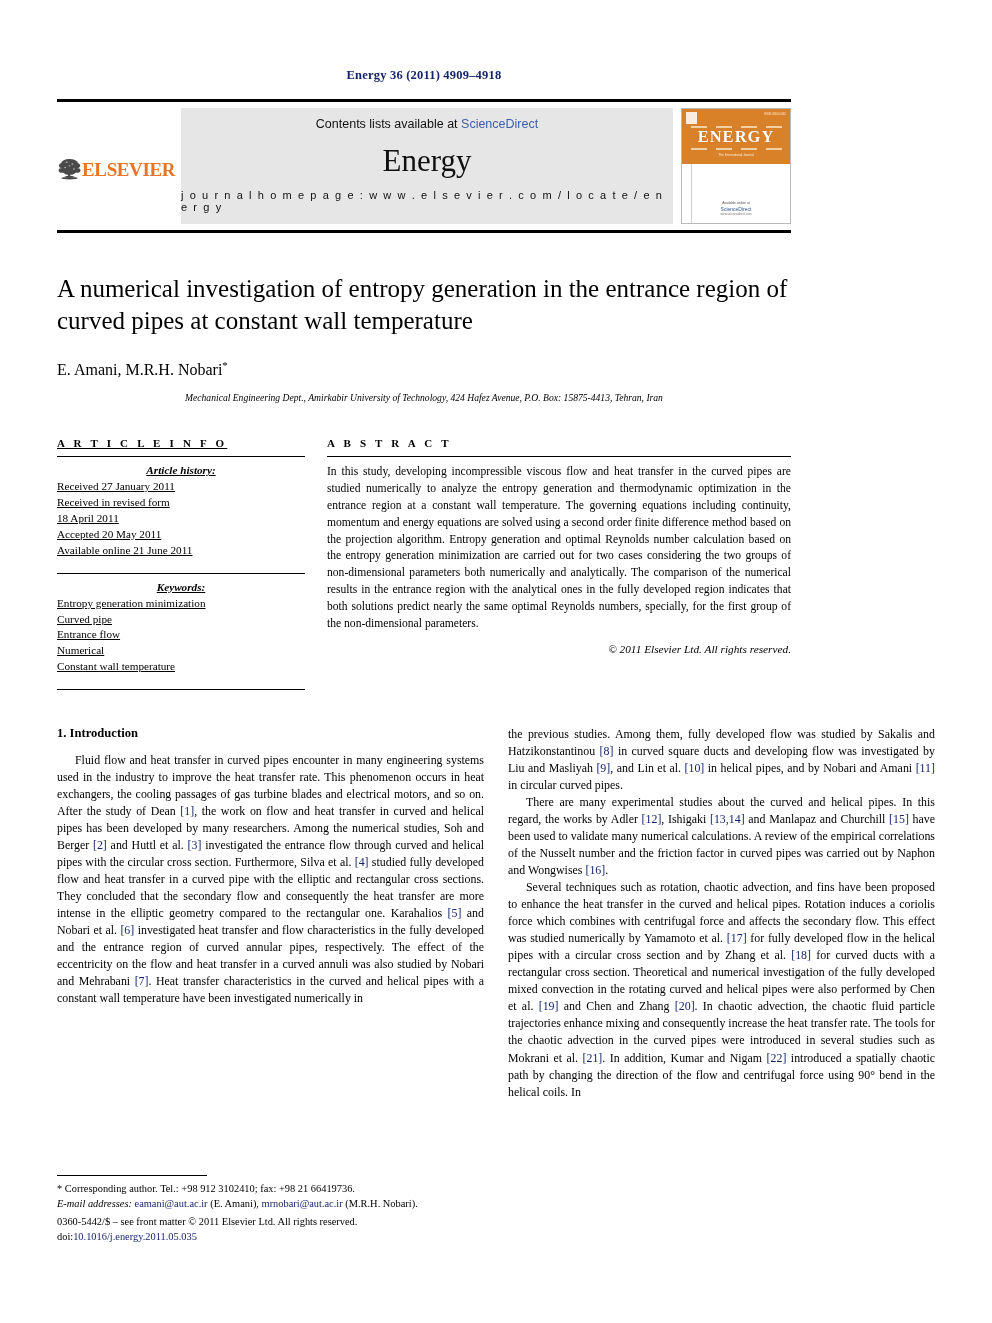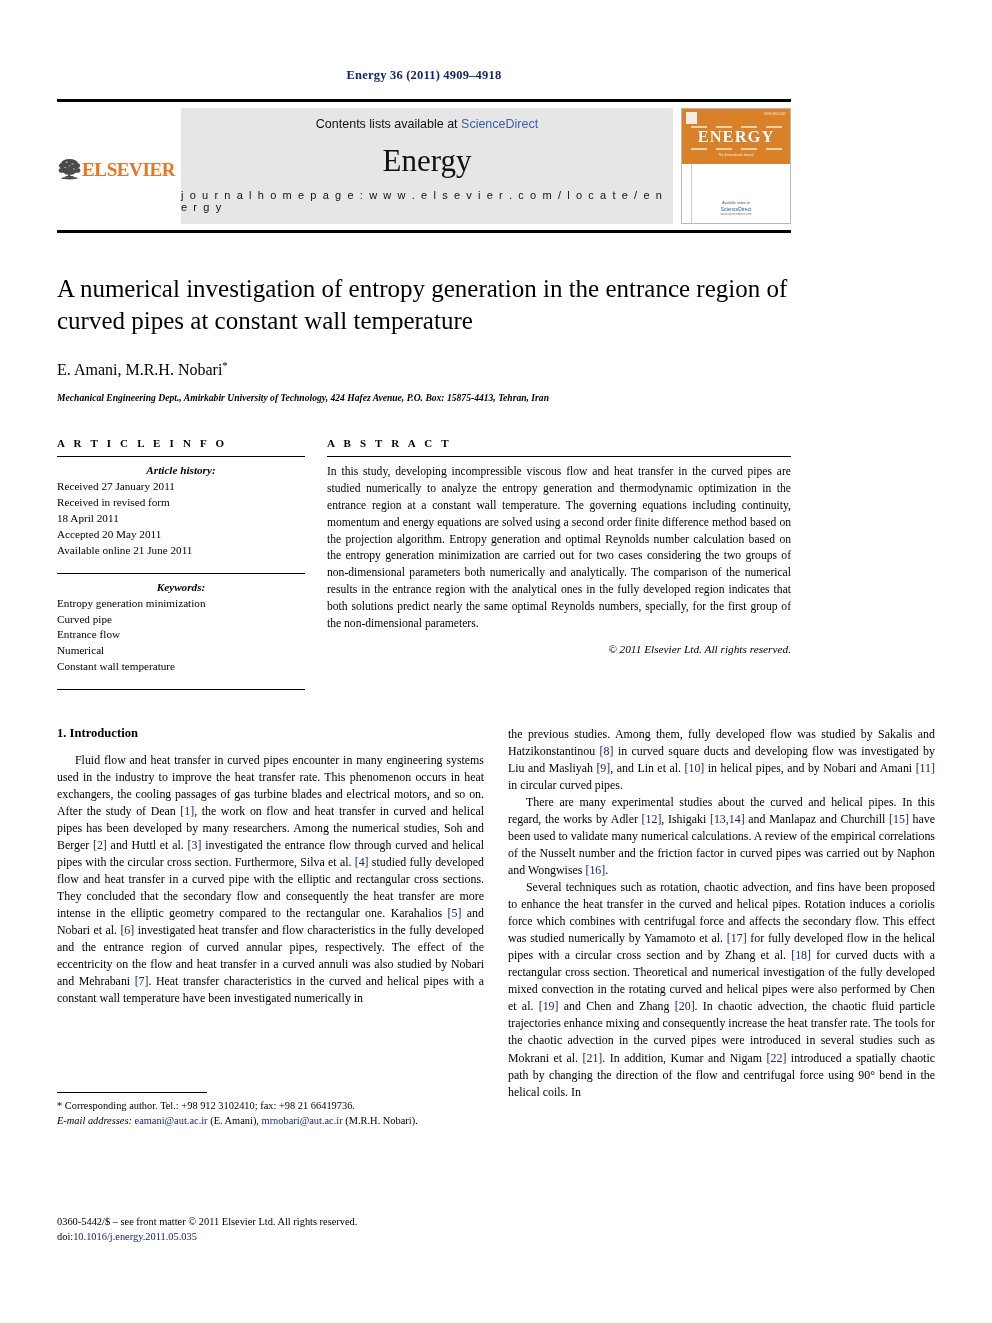--- a/index.html
+++ b/index.html
@@ -200,32 +200,33 @@
   }
   .authors {
     font-size: 16px;
     margin-top: 22px;
     color: #000;
   }
   .authors sup { font-size: 11px; }
   .affiliation {
     font-size: 9.6px;
     font-style: italic;
-    font-weight: bold;
+    font-weight: normal;
     margin-top: 13px;
     color: #000;
+    text-align: center;
   }
 
   
   .info-abstract {
     margin-top: 34px;
     display: flex;
     gap: 22px;
   }
-  .col-info { width: 248px; flex: 0 0 248px; }
+  .col-info { width: 248px; flex: 0 0 248px; text-decoration: underline; }
   .col-abstract { flex: 1 1 auto; }
 
   .sec-head {
     font-family: "Liberation Serif", serif;
     font-weight: bold;
     font-size: 11px;
     letter-spacing: 3.2px;
     color: #000;
   }
   .rule { border-top: 1.6px solid #000; margin-top: 7px; }
@@ -269,21 +270,21 @@
     text-indent: 18px;
     margin: 0;
   }
   .para + .para { margin-top: 0; }
   .ref { color: #16256b; }
 
   
   .footnote-area {
     position: absolute;
     left: 57px;
-    top: 1092px;
+    top: 1175px;
     width: 427px;
   }
   .fn-rule { border-top: 1px solid #000; width: 150px; margin-bottom: 6px; }
   .fn {
     font-size: 10.4px;
     line-height: 1.42;
     text-align: justify;
   }
   .fn .it { font-style: italic; }
   .fn a, .fn .mail { color: #16256b; text-decoration: none; }

